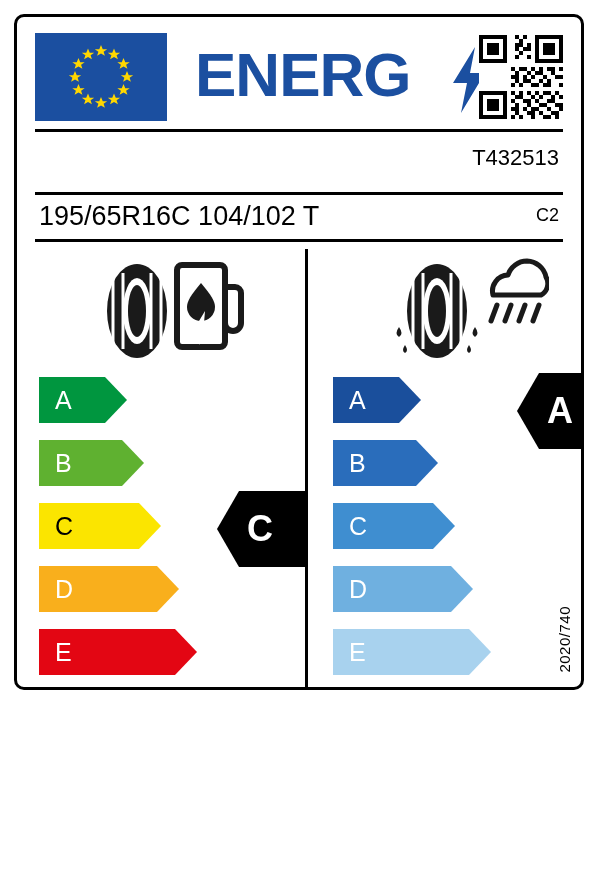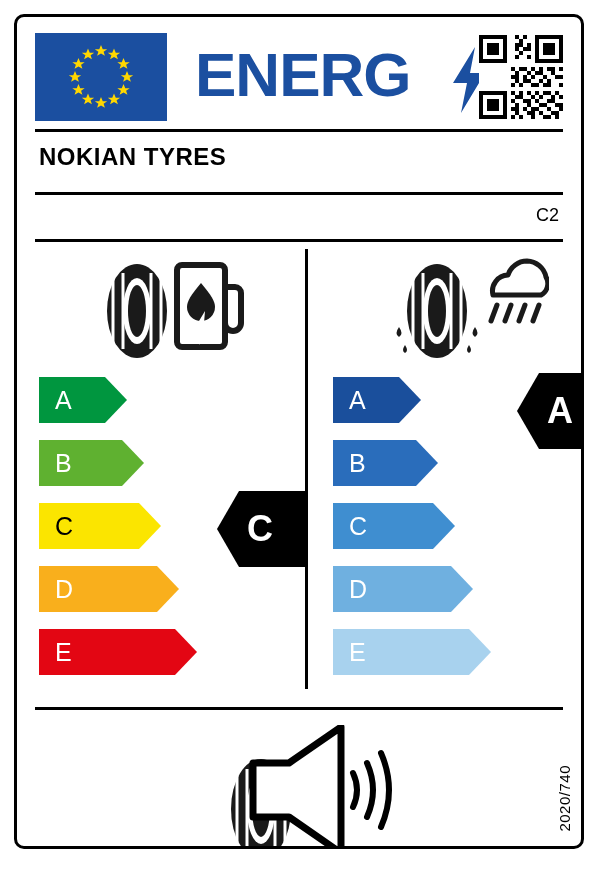--- a/index.html
+++ b/index.html
@@ -12,21 +12,21 @@
     height: 880px;
     font-family: "Liberation Sans", sans-serif;
     color: #000;
     overflow: hidden;
   }
   .label {
     position: absolute;
     left: 14px;
     top: 14px;
     width: 570px;
-    height: 835px;
+    height: 676px;
     border: 3px solid #000;
     border-radius: 10px;
     box-sizing: border-box;
     background: #fff;
     overflow: hidden;
   }
 
   
   .header {
     position: absolute;
@@ -345,24 +345,25 @@
           <rect x="13" y="20" width="1" height="1"></rect>
             <rect x="16" y="20" width="2" height="1"></rect>
           <rect x="19" y="20" width="1" height="1"></rect>
         </g>
       </svg>
     </div>
   </div>
 
   <div class="rule rule-1"></div>
 
-  <div class="brand">NOKIAN TYRES</div>
+  <div class="code">T432513</div>
 
   <div class="rule rule-2"></div>
 
+  <div class="tyre-size">195/65R16C 104/102 T</div>
   <div class="class-code">C2</div>
 
   <div class="rule rule-3"></div>
 
   <div class="divider-v"></div>
 
   <div class="pict pict-fuel">
     <svg width="160" height="110" viewBox="0 0 160 110">
 
       <g>

